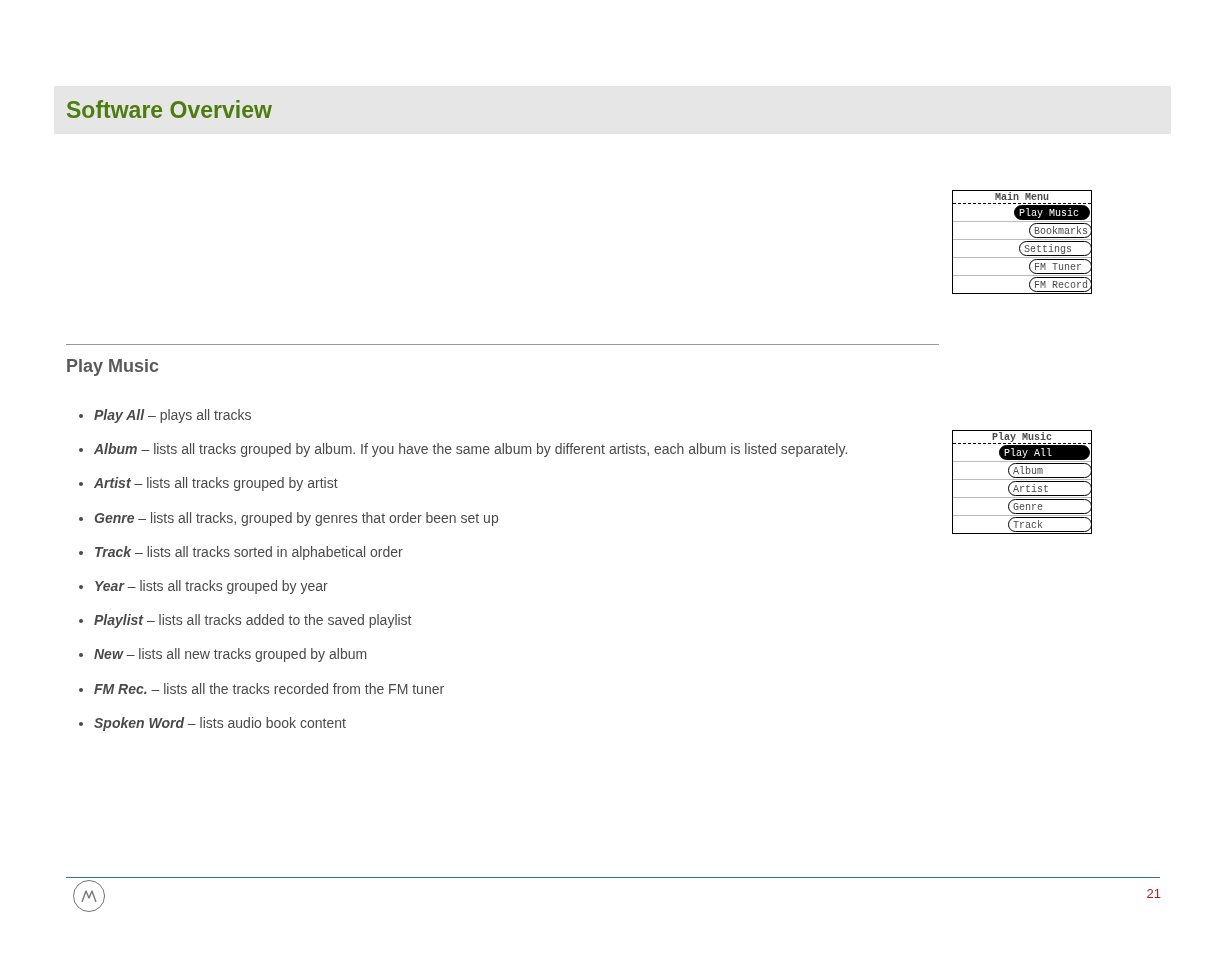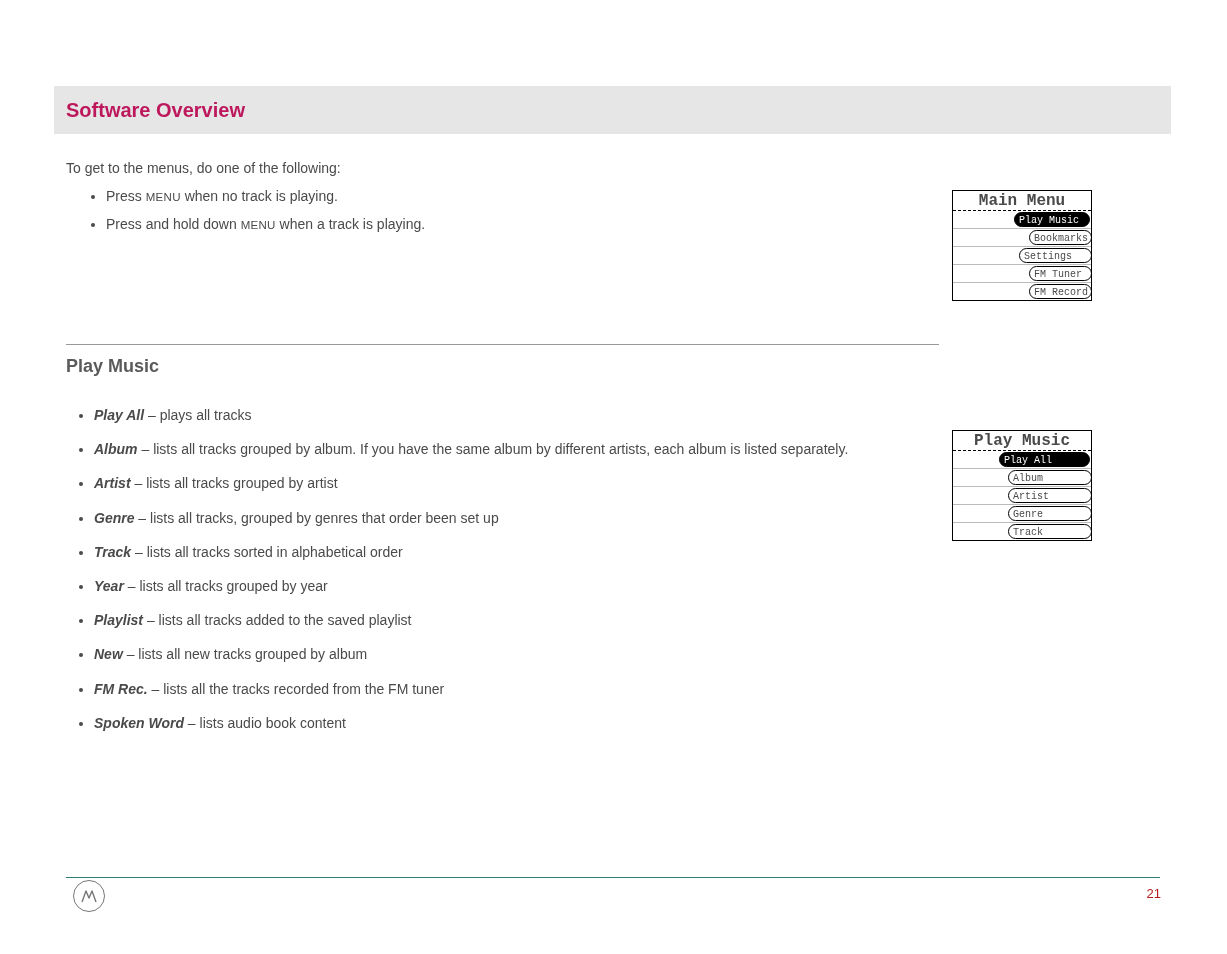--- a/index.html
+++ b/index.html
@@ -22,23 +22,23 @@
     top: 86px;
     width: 1117px;
     height: 48px;
     background: #e6e6e6;
     display: flex;
     align-items: center;
     padding-left: 12px;
     box-sizing: border-box;
   }
   .h1-bar span {
-    font-size: 20px;
+    font-size: 23px;
     font-weight: bold;
-    color: #be185d;
+    color: #4d7c0f;
   }
   .intro {
     position: absolute;
     left: 66px;
     top: 160px;
   }
   .intro p { margin: 0 0 8px 0; }
   .intro ul { margin: 4px 0 0 0; padding-left: 40px; }
   .intro li { margin: 12px 0; }
   .key {
@@ -77,21 +77,21 @@
     position: absolute;
     border: 1px solid #000;
     width: 138px;
     background: #fff;
     font-family: "Courier New", monospace;
     font-size: 11px;
   }
   .lcd-title {
     text-align: center;
     font-weight: bold;
-    font-size: 16px;
+    font-size: 10px;
     padding: 1px 0 0 0;
     border-bottom: 1px dashed #000;
     font-family: Liberation Mono, monospace;
   }
   .lcd-row {
     position: relative;
     height: 17px;
     line-height: 17px;
     border-bottom: 1px solid #bbb;
   }
@@ -145,27 +145,20 @@
 </style>
 </head>
 <body>
 
 <div class="page">
 
   <div class="h1-bar">
     <span>Software Overview</span>
   </div>
 
-  <div class="intro">
-    <p>To get to the menus, do one of the following:</p>
-    <ul id="intro-ul">
-        <li><span>Press </span><span class="key">MENU</span><span> when no track is playing.</span></li>
-        <li><span>Press and hold down </span><span class="key">MENU</span><span> when a track is playing.</span></li>
-      </ul>
-  </div>
 
   <div class="lcd" style="left:952px; top:190px;">
     <div class="lcd-title">Main Menu</div>
     <div id="lcd-main-rows">
         <div class="lcd-row">
           <div class="lcd-pill selected" style="left: 61px; right: 1px;">Play Music</div>
         </div>
         <div class="lcd-row">
           <div class="lcd-pill" style="left: 76px; right: -1px;">Bookmarks</div>
         </div>

